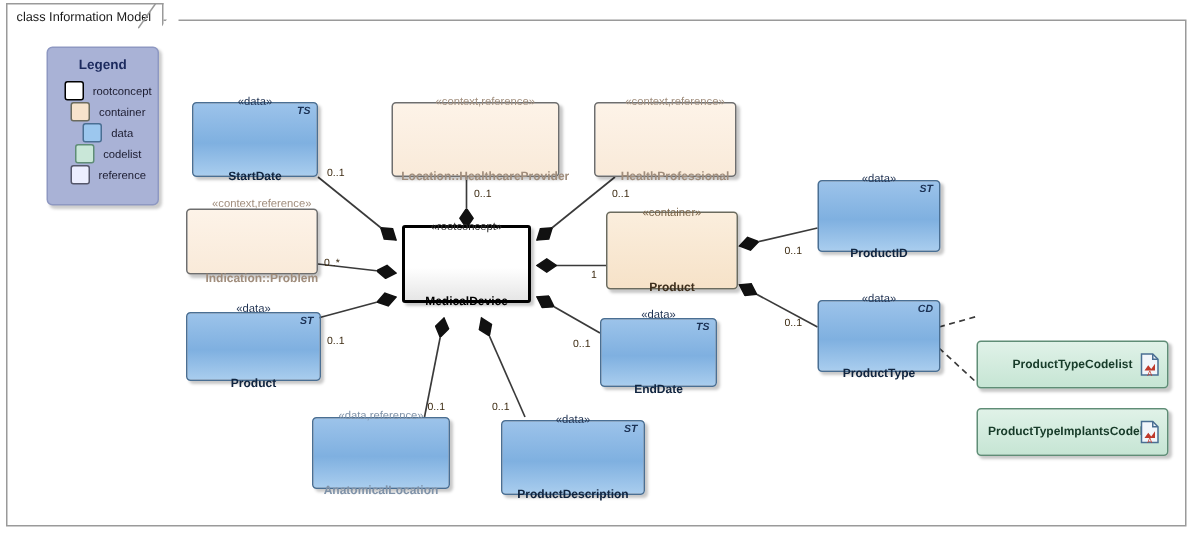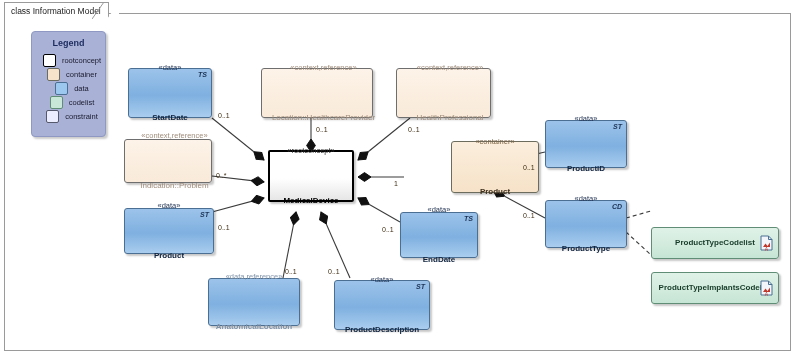--- a/index.html
+++ b/index.html
@@ -52,33 +52,33 @@
   .n-data{
     background:linear-gradient(180deg,#9cc3ea 0%,#7fb0e0 55%,#a9cdee 100%);
     border-color:#4a6f93;color:#16243a;
   }
   .n-data .stereo{color:#1d3050;}
   .n-data .nname{color:#10243f;}
 
   
   .n-container{
     background:linear-gradient(180deg,#fbeedd 0%,#f6e2c8 100%);
-    border-color:#6b6b5e;color:#4a3a28;margin-left:47px;
+    border-color:#6b6b5e;color:#4a3a28;
   }
   .n-container .stereo{color:#7a6448;}
   .n-container .nname{color:#3e2f1d;}
 
   
   .n-ref{
     background:linear-gradient(180deg,#fdf3e8 0%,#f9ead9 100%);
     border-color:#6e6e6e;
     padding-left:13px;
   }
   .n-ref .stereo,.n-ref .nname{color:#a08d7c;}
-  .n-ref .nname{font-weight:normal;}
+  .n-ref .nname{font-weight:bold;}
 
   
   .n-dataref{
     background:linear-gradient(180deg,#9cc3ea 0%,#7fb0e0 55%,#a9cdee 100%);
     border-color:#4a6f93;
   }
   .n-dataref .stereo,.n-dataref .nname{color:#7f92a8;}
 
   
   .n-root{
@@ -193,21 +193,21 @@
     <div class="legend-row">
       <span class="sw sw-data"></span>
       <span class="legend-label">data</span>
     </div>
     <div class="legend-row">
       <span class="sw sw-codelist"></span>
       <span class="legend-label">codelist</span>
     </div>
     <div class="legend-row">
       <span class="sw sw-constraint"></span>
-      <span class="legend-label">constraint</span>
+      <span class="legend-label">reference</span>
     </div>
   </div>
 
   <div class="node n-data" style="left:128px;top:68px;width:84px;height:50px;">
     <span class="corner">TS</span>
     <span class="stereo">«data»</span>
     <span class="nname">StartDate</span>
   </div>
 
   <div class="node n-ref" style="left:261px;top:68px;width:112px;height:50px;">

